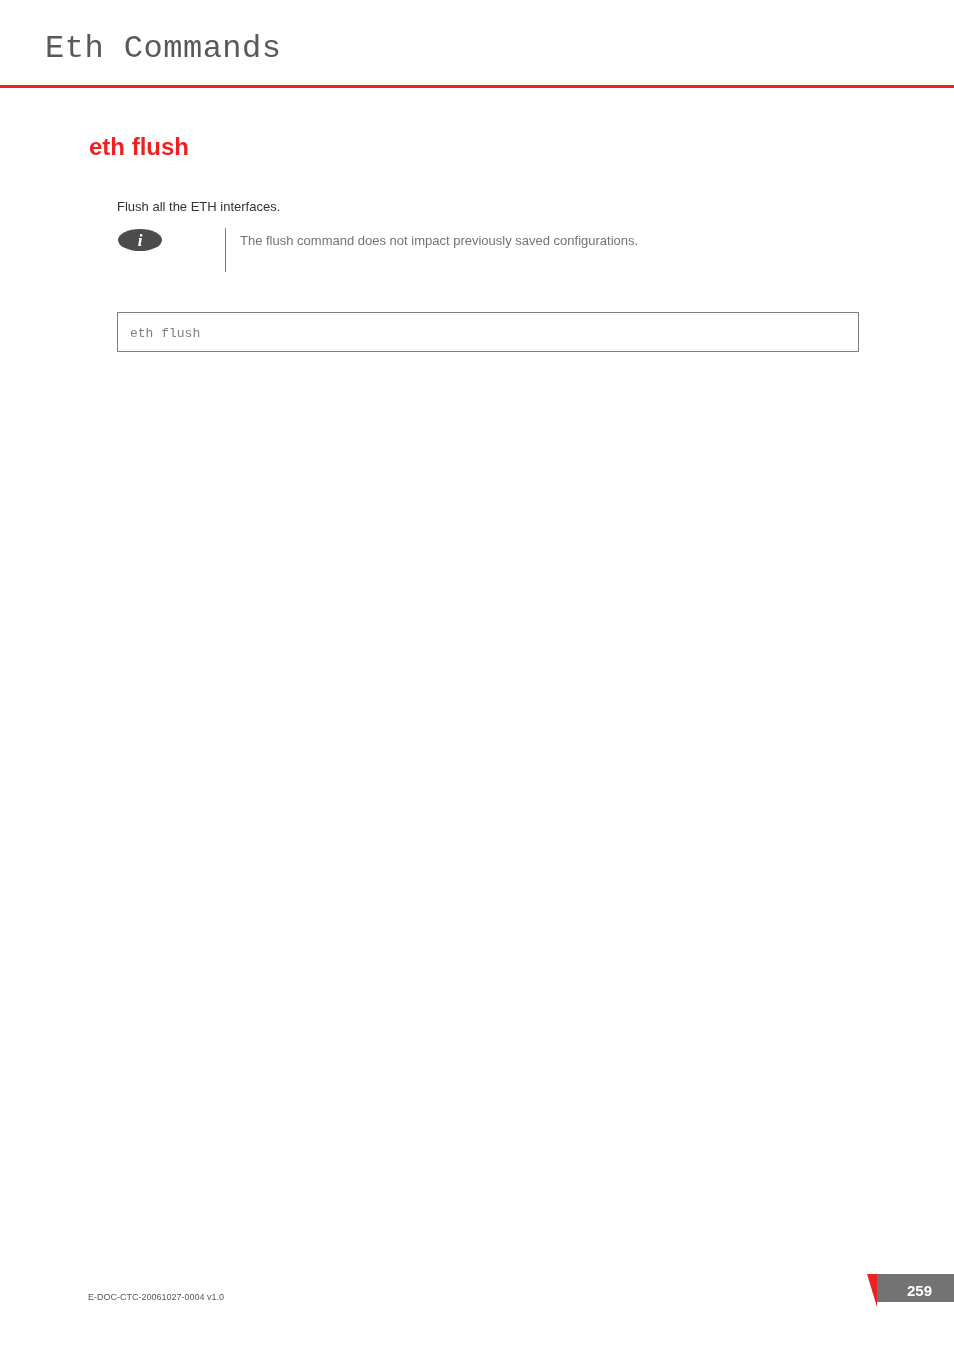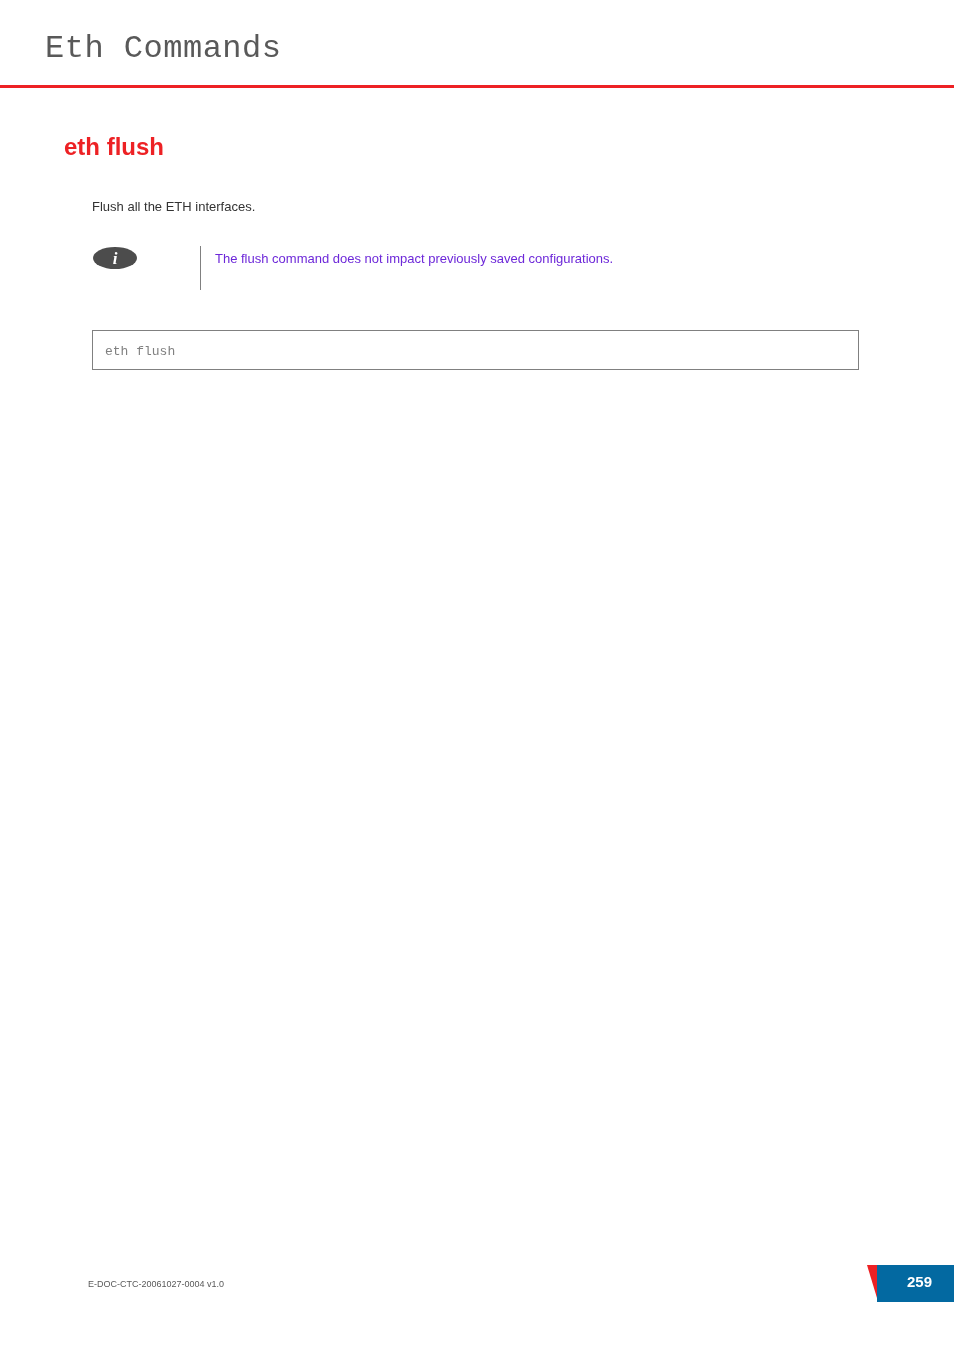--- a/index.html
+++ b/index.html
@@ -29,35 +29,35 @@
     }
     
     .header-divider {
       margin-top: 18px;
       border: none;
       border-top: 3px solid #ed2124;
       width: 100%;
     }
     
     .content {
-      padding: 45px 95px 0 64px;
+      padding: 45px 95px 0 89px;
     }
     
     .command-title {
       font-size: 24px;
       font-weight: bold;
       color: #ed2124;
       margin-bottom: 38px;
     }
     
     .description {
       font-size: 13px;
       color: #333333;
       padding-left: 28px;
-      margin-bottom: 32px;
+      margin-bottom: 14px;
     }
     
     .info-block {
       display: flex;
       align-items: flex-start;
       padding-left: 28px;
       margin-bottom: 40px;
     }
     
     .info-icon {
@@ -75,21 +75,21 @@
     .info-divider {
       width: 1px;
       background: #808080;
       align-self: stretch;
       margin: 0 14px 0 62px;
       min-height: 44px;
     }
     
     .info-text {
       font-size: 13px;
-      color: #6d28d9;
+      color: #737373;
       padding-top: 5px;
     }
     
     .syntax-label {
       font-size: 15px;
       font-weight: bold;
       color: #808080;
       margin-bottom: 14px;
     }
     
@@ -105,35 +105,35 @@
       color: #808080;
     }
     
     .footer {
       position: absolute;
       bottom: 48px;
       left: 0;
       right: 0;
       display: flex;
       justify-content: space-between;
-      align-items: center;
+      align-items: flex-end;
       padding: 0 0 0 88px;
     }
     
     .doc-id {
       font-size: 9px;
       color: #595959;
     }
     
     .page-number-box {
-      background: #0369a1;
+      background: #737373;
       color: #ffffff;
       font-size: 15px;
       font-weight: bold;
-      padding: 8px 22px 12px 30px;
+      padding: 8px 22px 3px 30px;
       position: relative;
     }
     
     .page-number-box::before {
       content: '';
       position: absolute;
       top: 0;
       left: -10px;
       width: 0;
       height: 0;

